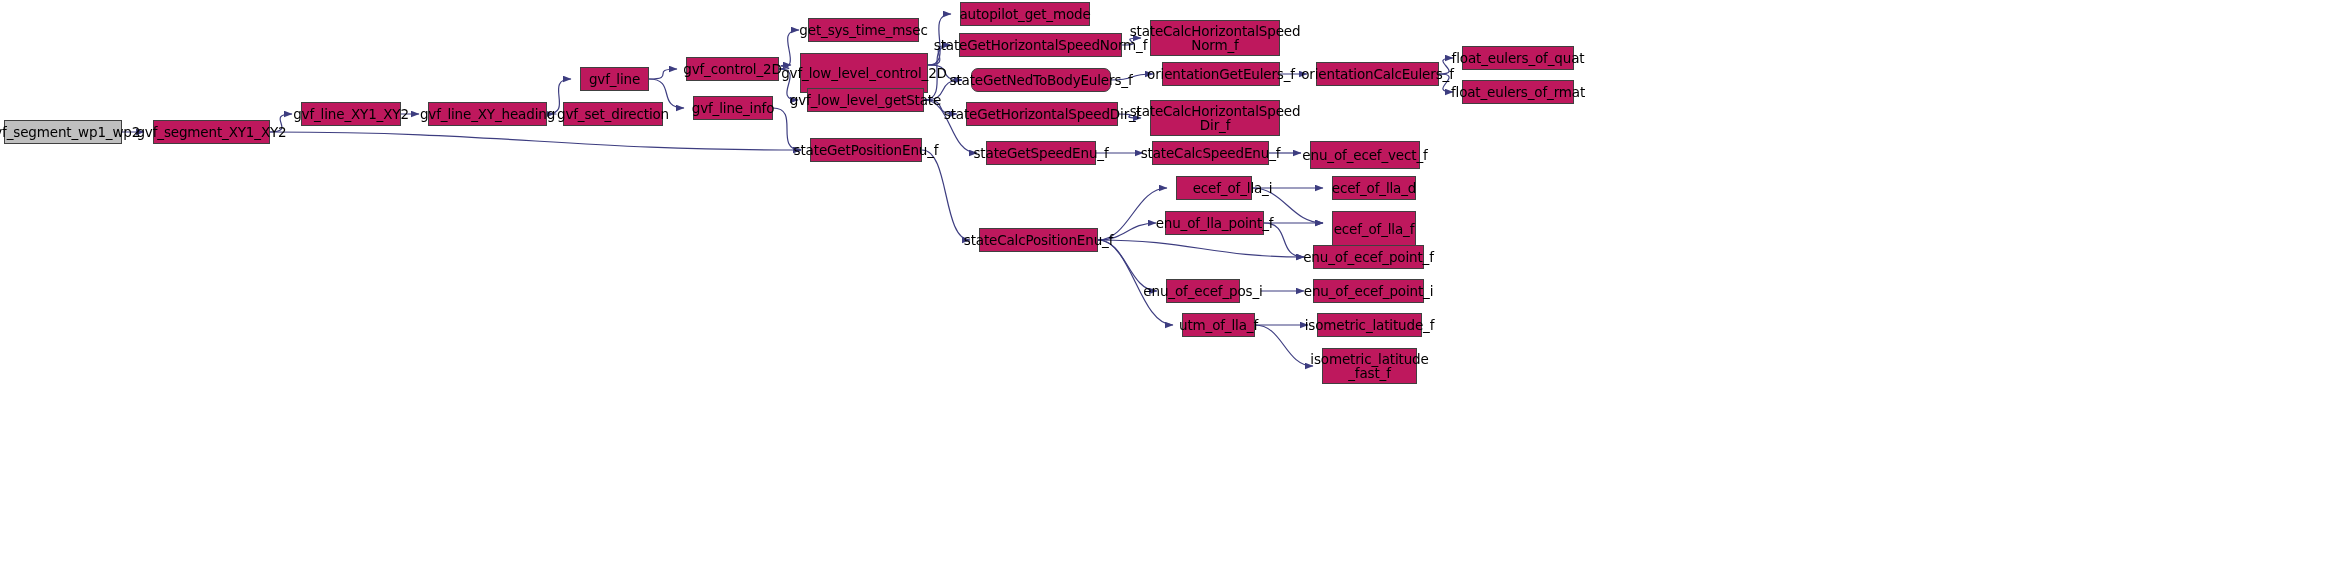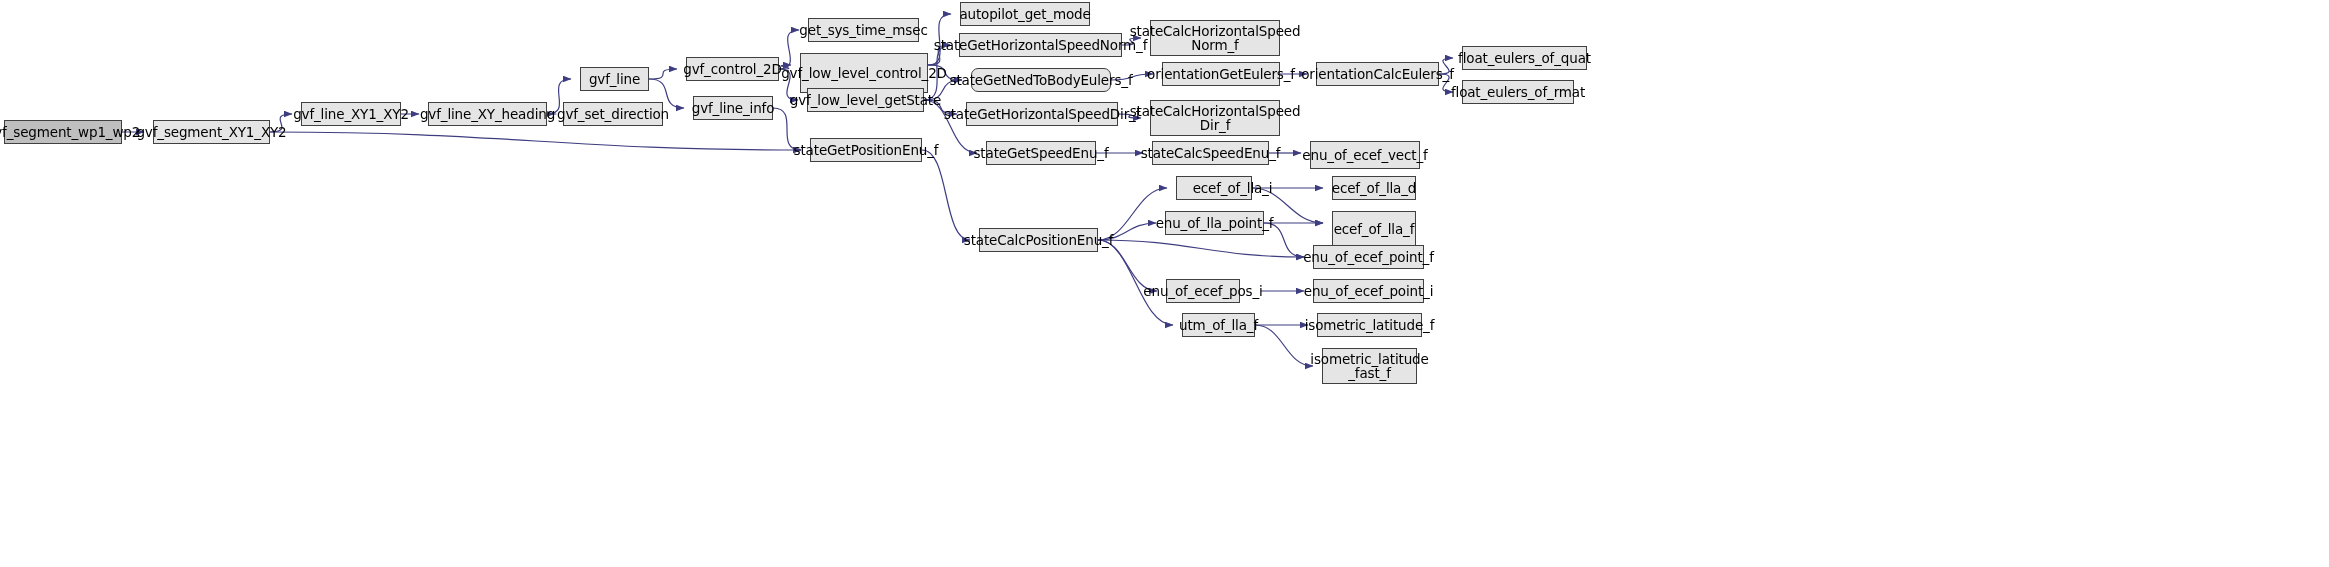--- a/index.html
+++ b/index.html
@@ -1,20 +1,20 @@
 <!DOCTYPE html>
 <html><head>
 <meta charset="utf-8">
 <style>
   html,body{margin:0;padding:0;background:#ffffff;}
   #canvas{position:relative;width:2329px;height:567px;background:#ffffff;
           font-family:"DejaVu Sans","Liberation Sans",sans-serif;overflow:hidden;}
   svg.edges{position:absolute;left:0;top:0;width:2329px;height:567px;pointer-events:none;}
   .node{position:absolute;box-sizing:border-box;border:1px solid #404040;
-        background:#e5e5e5;display:flex;align-items:center;justify-content:center;
+        background:#be185d;display:flex;align-items:center;justify-content:center;
         text-align:center;color:#000000;line-height:1.05;white-space:pre-line;
         font-size:13.5px;letter-spacing:-0.15px;}
   .node.hl{background:#BFBFBF;border-color:#404040;}
 </style>
 </head>
 <body>
 
 <div id="canvas">
   <svg class="edges">
     <defs>
@@ -84,21 +84,21 @@
       <div class="node" style="left: 966px; top: 102px; width: 152px; height: 24px;">stateGetHorizontalSpeedDir_f</div>
       <div class="node" style="left: 986px; top: 141px; width: 110px; height: 24px;">stateGetSpeedEnu_f</div>
       <div class="node" style="left: 1150px; top: 20px; width: 130px; height: 36px;">stateCalcHorizontalSpeed
 Norm_f</div>
       <div class="node" style="left: 1162px; top: 62px; width: 118px; height: 24px;">orientationGetEulers_f</div>
       <div class="node" style="left: 1150px; top: 100px; width: 130px; height: 36px;">stateCalcHorizontalSpeed
 Dir_f</div>
       <div class="node" style="left: 1152px; top: 141px; width: 117px; height: 24px;">stateCalcSpeedEnu_f</div>
       <div class="node" style="left: 1316px; top: 62px; width: 123px; height: 24px;">orientationCalcEulers_f</div>
       <div class="node" style="left: 1310px; top: 141px; width: 110px; height: 28px;">enu_of_ecef_vect_f</div>
-      <div class="node" style="left: 1462px; top: 46px; width: 125px; height: 24px;">float_eulers_of_quat</div>
+      <div class="node" style="left: 1462px; top: 46px; width: 112px; height: 24px;">float_eulers_of_quat</div>
       <div class="node" style="left: 1462px; top: 80px; width: 112px; height: 24px;">float_eulers_of_rmat</div>
       <div class="node" style="left: 979px; top: 228px; width: 119px; height: 24px;">stateCalcPositionEnu_f</div>
       <div class="node" style="left: 1176px; top: 176px; width: 76px; height: 24px; padding-left: 37px;">ecef_of_lla_i</div>
       <div class="node" style="left: 1165px; top: 211px; width: 99px; height: 24px;">enu_of_lla_point_f</div>
       <div class="node" style="left: 1166px; top: 279px; width: 74px; height: 24px;">enu_of_ecef_pos_i</div>
       <div class="node" style="left: 1182px; top: 313px; width: 73px; height: 24px;">utm_of_lla_f</div>
       <div class="node" style="left: 1332px; top: 176px; width: 84px; height: 24px;">ecef_of_lla_d</div>
       <div class="node" style="left: 1332px; top: 211px; width: 84px; height: 36px;">ecef_of_lla_f</div>
       <div class="node" style="left: 1313px; top: 245px; width: 111px; height: 24px;">enu_of_ecef_point_f</div>
       <div class="node" style="left: 1313px; top: 279px; width: 111px; height: 24px;">enu_of_ecef_point_i</div>

